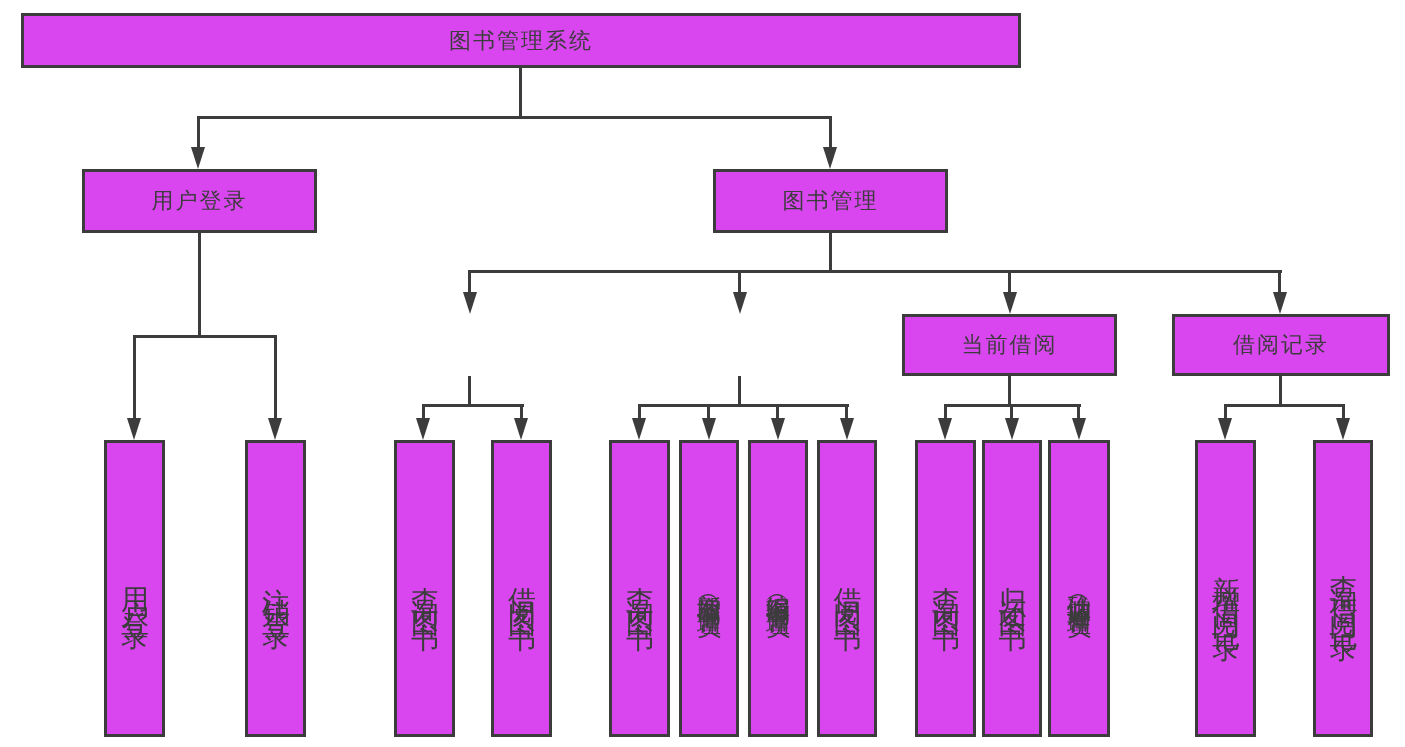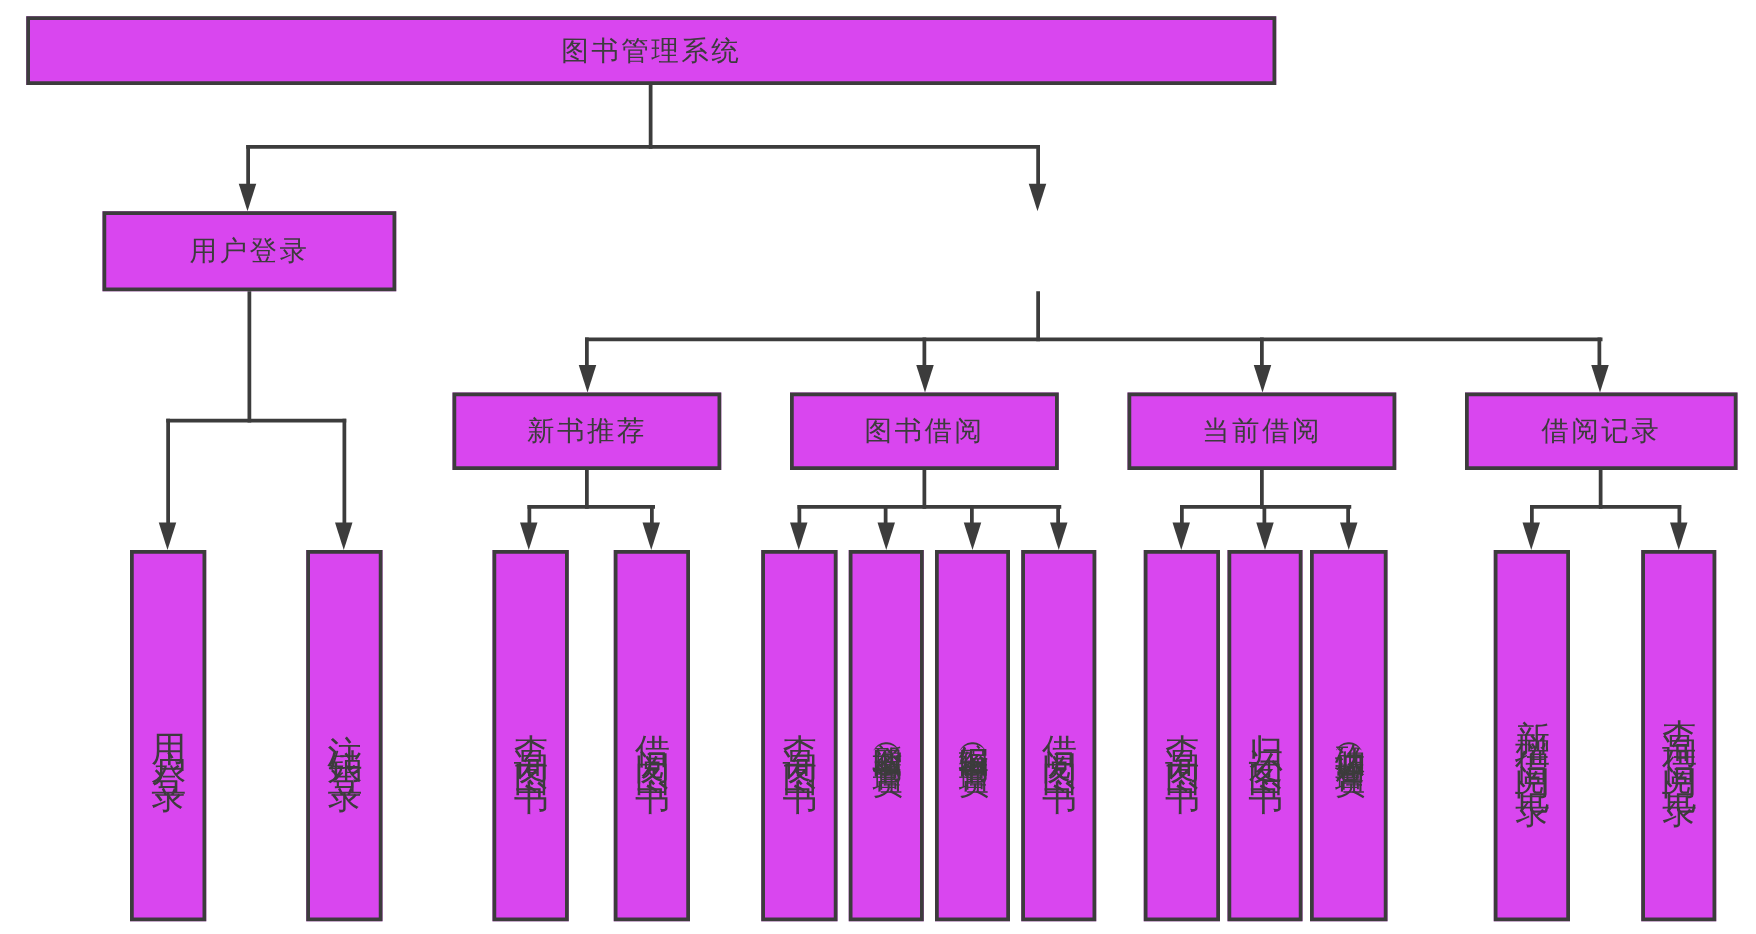--- a/index.html
+++ b/index.html
@@ -75,45 +75,42 @@
   <div class="line" style="left:519px; top:68px; width:3px; height:51px;"></div>
   <div class="line" style="left:197px; top:116px; width:635px; height:3px;"></div>
   <div class="line" style="left:197px; top:116px; width:3px; height:33px;"></div>
   <div class="line" style="left:829px; top:116px; width:3px; height:33px;"></div>
   <div class="arr" style="left:191px; top:147px;"></div>
   <div class="arr" style="left:823px; top:147px;"></div>
 
   <div class="box" style="left:82px; top:169px; width:235px; height:64px;">
     <span class="h-label">用户登录</span>
   </div>
+  <div class="box" style="left:713px; top:169px; width:235px; height:64px;">
+    <span class="h-label">图书管理</span>
+  </div>
 
   <div class="line" style="left:198px; top:233px; width:3px; height:105px;"></div>
   <div class="line" style="left:133px; top:335px; width:144px; height:3px;"></div>
   <div class="line" style="left:133px; top:335px; width:3px; height:85px;"></div>
   <div class="line" style="left:274px; top:335px; width:3px; height:85px;"></div>
   <div class="arr" style="left:127px; top:418px;"></div>
   <div class="arr" style="left:268px; top:418px;"></div>
 
   <div class="line" style="left:829px; top:233px; width:3px; height:40px;"></div>
   <div class="line" style="left:468px; top:270px; width:814px; height:3px;"></div>
   <div class="line" style="left:468px; top:270px; width:3px; height:24px;"></div>
   <div class="line" style="left:738px; top:270px; width:3px; height:24px;"></div>
   <div class="line" style="left:1008px; top:270px; width:3px; height:24px;"></div>
   <div class="line" style="left:1278px; top:270px; width:3px; height:24px;"></div>
   <div class="arr" style="left:463px; top:292px;"></div>
   <div class="arr" style="left:733px; top:292px;"></div>
   <div class="arr" style="left:1003px; top:292px;"></div>
   <div class="arr" style="left:1273px; top:292px;"></div>
 
-  <div class="box" style="left:362px; top:314px; width:215px; height:62px;">
-    <span class="h-label">新书推荐</span>
-  </div>
-  <div class="box" style="left:632px; top:314px; width:215px; height:62px;">
-    <span class="h-label">图书借阅</span>
-  </div>
   <div class="box" style="left:902px; top:314px; width:215px; height:62px;text-align:right;">
     <span class="h-label">当前借阅</span>
   </div>
   <div class="box" style="left:1172px; top:314px; width:218px; height:62px;">
     <span class="h-label">借阅记录</span>
   </div>
 
   <div class="line" style="left:468px; top:376px; width:3px; height:31px;"></div>
   <div class="line" style="left:422px; top:404px; width:102px; height:3px;"></div>
   <div class="line" style="left:422px; top:404px; width:3px; height:16px;"></div>

